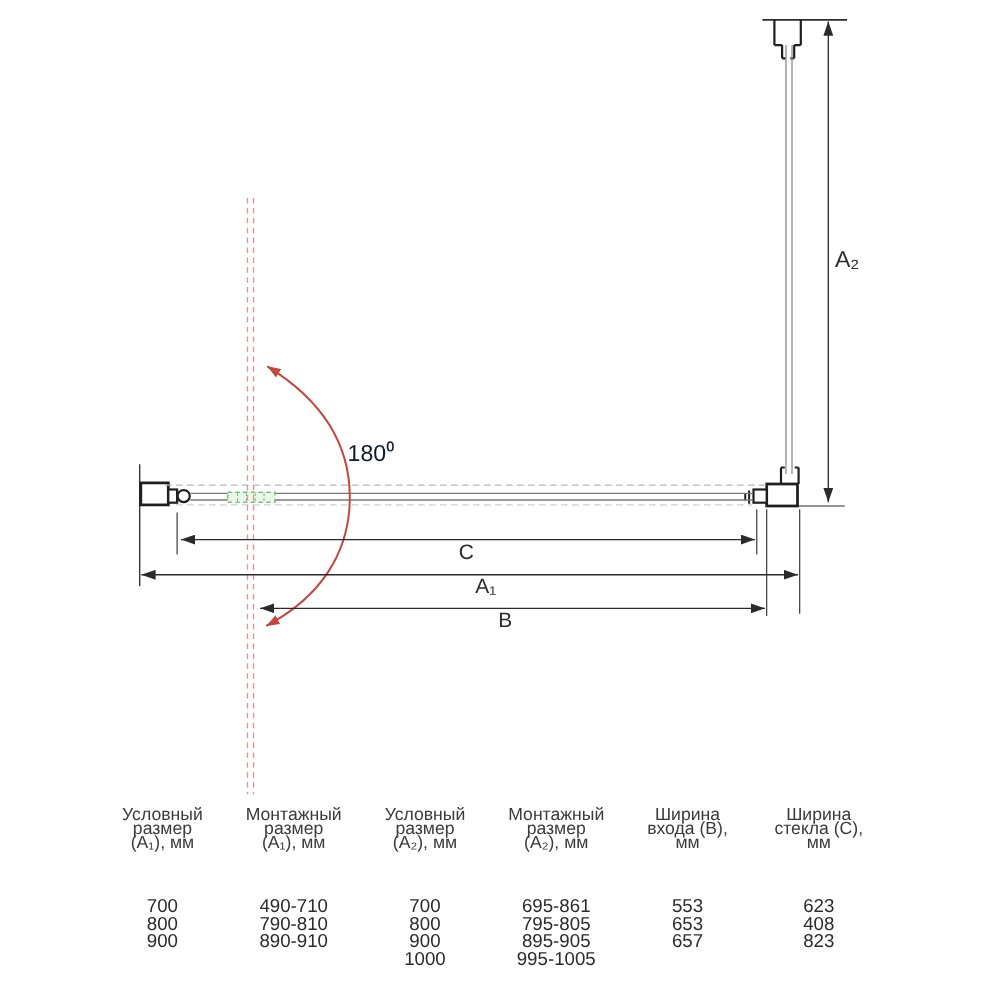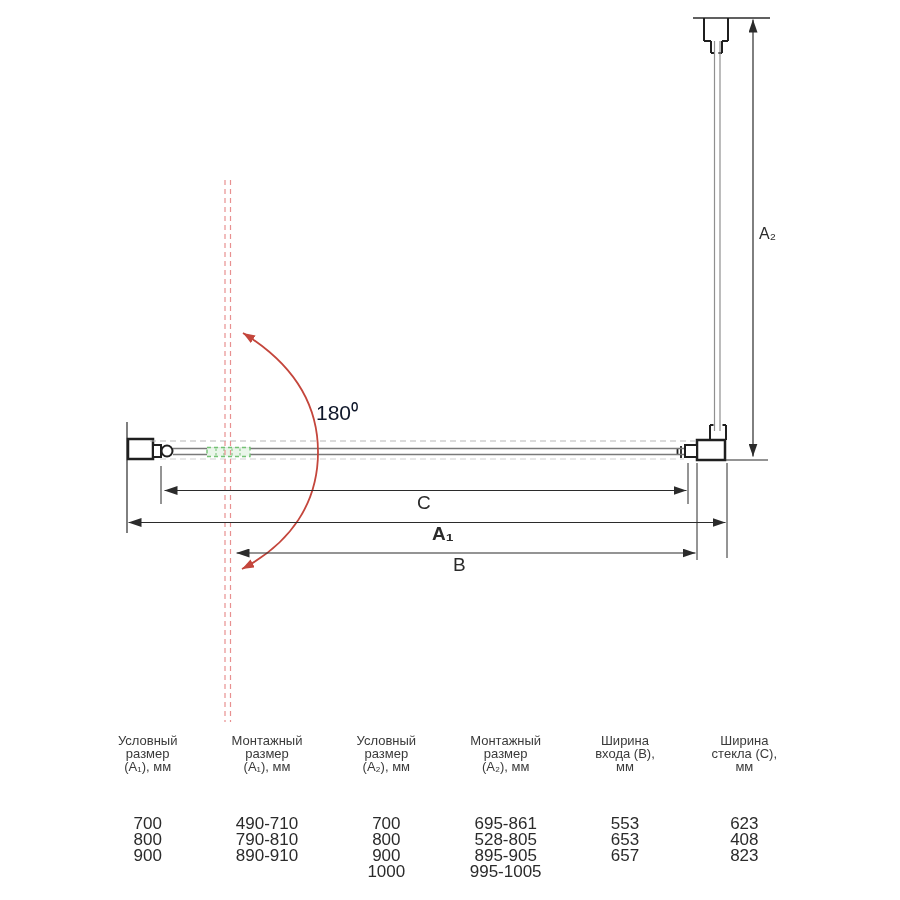--- a/index.html
+++ b/index.html
@@ -5,28 +5,28 @@
   html,body{margin:0;padding:0;background:#ffffff;}
   .stage{
     position:relative;width:900px;height:900px;background:#ffffff;overflow:hidden;
     font-family:"Liberation Sans", sans-serif;color:#2b2b2b;
   }
   .stage svg{position:absolute;left:0;top:0;}
   .dim-label{
     position:absolute;font-size:19px;color:#2b2b2b;line-height:1;white-space:nowrap;
   }
   .angle-label{position:absolute;font-size:21px;color:#0f172a;line-height:1;white-space:nowrap;}
-  .a2-label{position:absolute;font-size:16px;color:#2b2b2b;line-height:1;white-space:nowrap;}
+  .a2-label{position:absolute;font-size:21px;color:#2b2b2b;line-height:1;white-space:nowrap;}
 
   .dim-table{
     position:absolute;left:88px;top:733px;width:716px;
     display:grid;grid-template-columns:repeat(6,1fr);
   }
   .col{text-align:center;}
-  .hdr{height:81px;padding-top:2px;font-size:13px;line-height:12.8px;color:#3a3a3a;}
+  .hdr{height:81px;padding-top:2px;font-size:16px;line-height:12.8px;color:#3a3a3a;}
   .val{height:16px;line-height:16px;font-size:17px;color:#2b2b2b;}
 </style>
 </head>
 <body>
 
 <div class="stage">
 
   <svg width="900" height="900" viewBox="0 0 900 900">
     <defs>
       <marker id="arrB" markerUnits="userSpaceOnUse" markerWidth="13" markerHeight="9" refX="13" refY="4.5" orient="auto-start-reverse">
@@ -99,21 +99,21 @@
 
     <g>
       <path d="M697,463 V560" stroke="#2b2b2b" stroke-width="1" fill="none"></path>
       <path d="M236.5,553 H695.5" stroke="#2b2b2b" stroke-width="1.2" fill="none" marker-start="url(#arrB)" marker-end="url(#arrB)"></path>
     </g>
   </svg>
 
   <div class="angle-label" style="left:316px;top:402px;">180⁰</div>
   <div class="a2-label" style="left:759px;top:226px;">A₂</div>
   <div class="dim-label" style="left:417px;top:493px;">C</div>
-  <div class="dim-label" style="left:432px;top:524px;font-weight:bold;">A₁</div>
+  <div class="dim-label" style="left:432px;top:524px;">A₁</div>
   <div class="dim-label" style="left:453px;top:555px;">B</div>
 
   <div class="dim-table">
 
     <div class="col">
       <div class="hdr">
         <div>Условный</div>
         <div>размер</div>
         <div>(A₁), мм</div>
       </div>
@@ -147,21 +147,21 @@
       <div class="val">1000</div>
     </div>
 
     <div class="col">
       <div class="hdr">
         <div>Монтажный</div>
         <div>размер</div>
         <div>(A₂), мм</div>
       </div>
       <div class="val">695-861</div>
-      <div class="val">528-805</div>
+      <div class="val">795-805</div>
       <div class="val">895-905</div>
       <div class="val">995-1005</div>
     </div>
 
     <div class="col">
       <div class="hdr">
         <div>Ширина</div>
         <div>входа (B),</div>
         <div>мм</div>
       </div>

